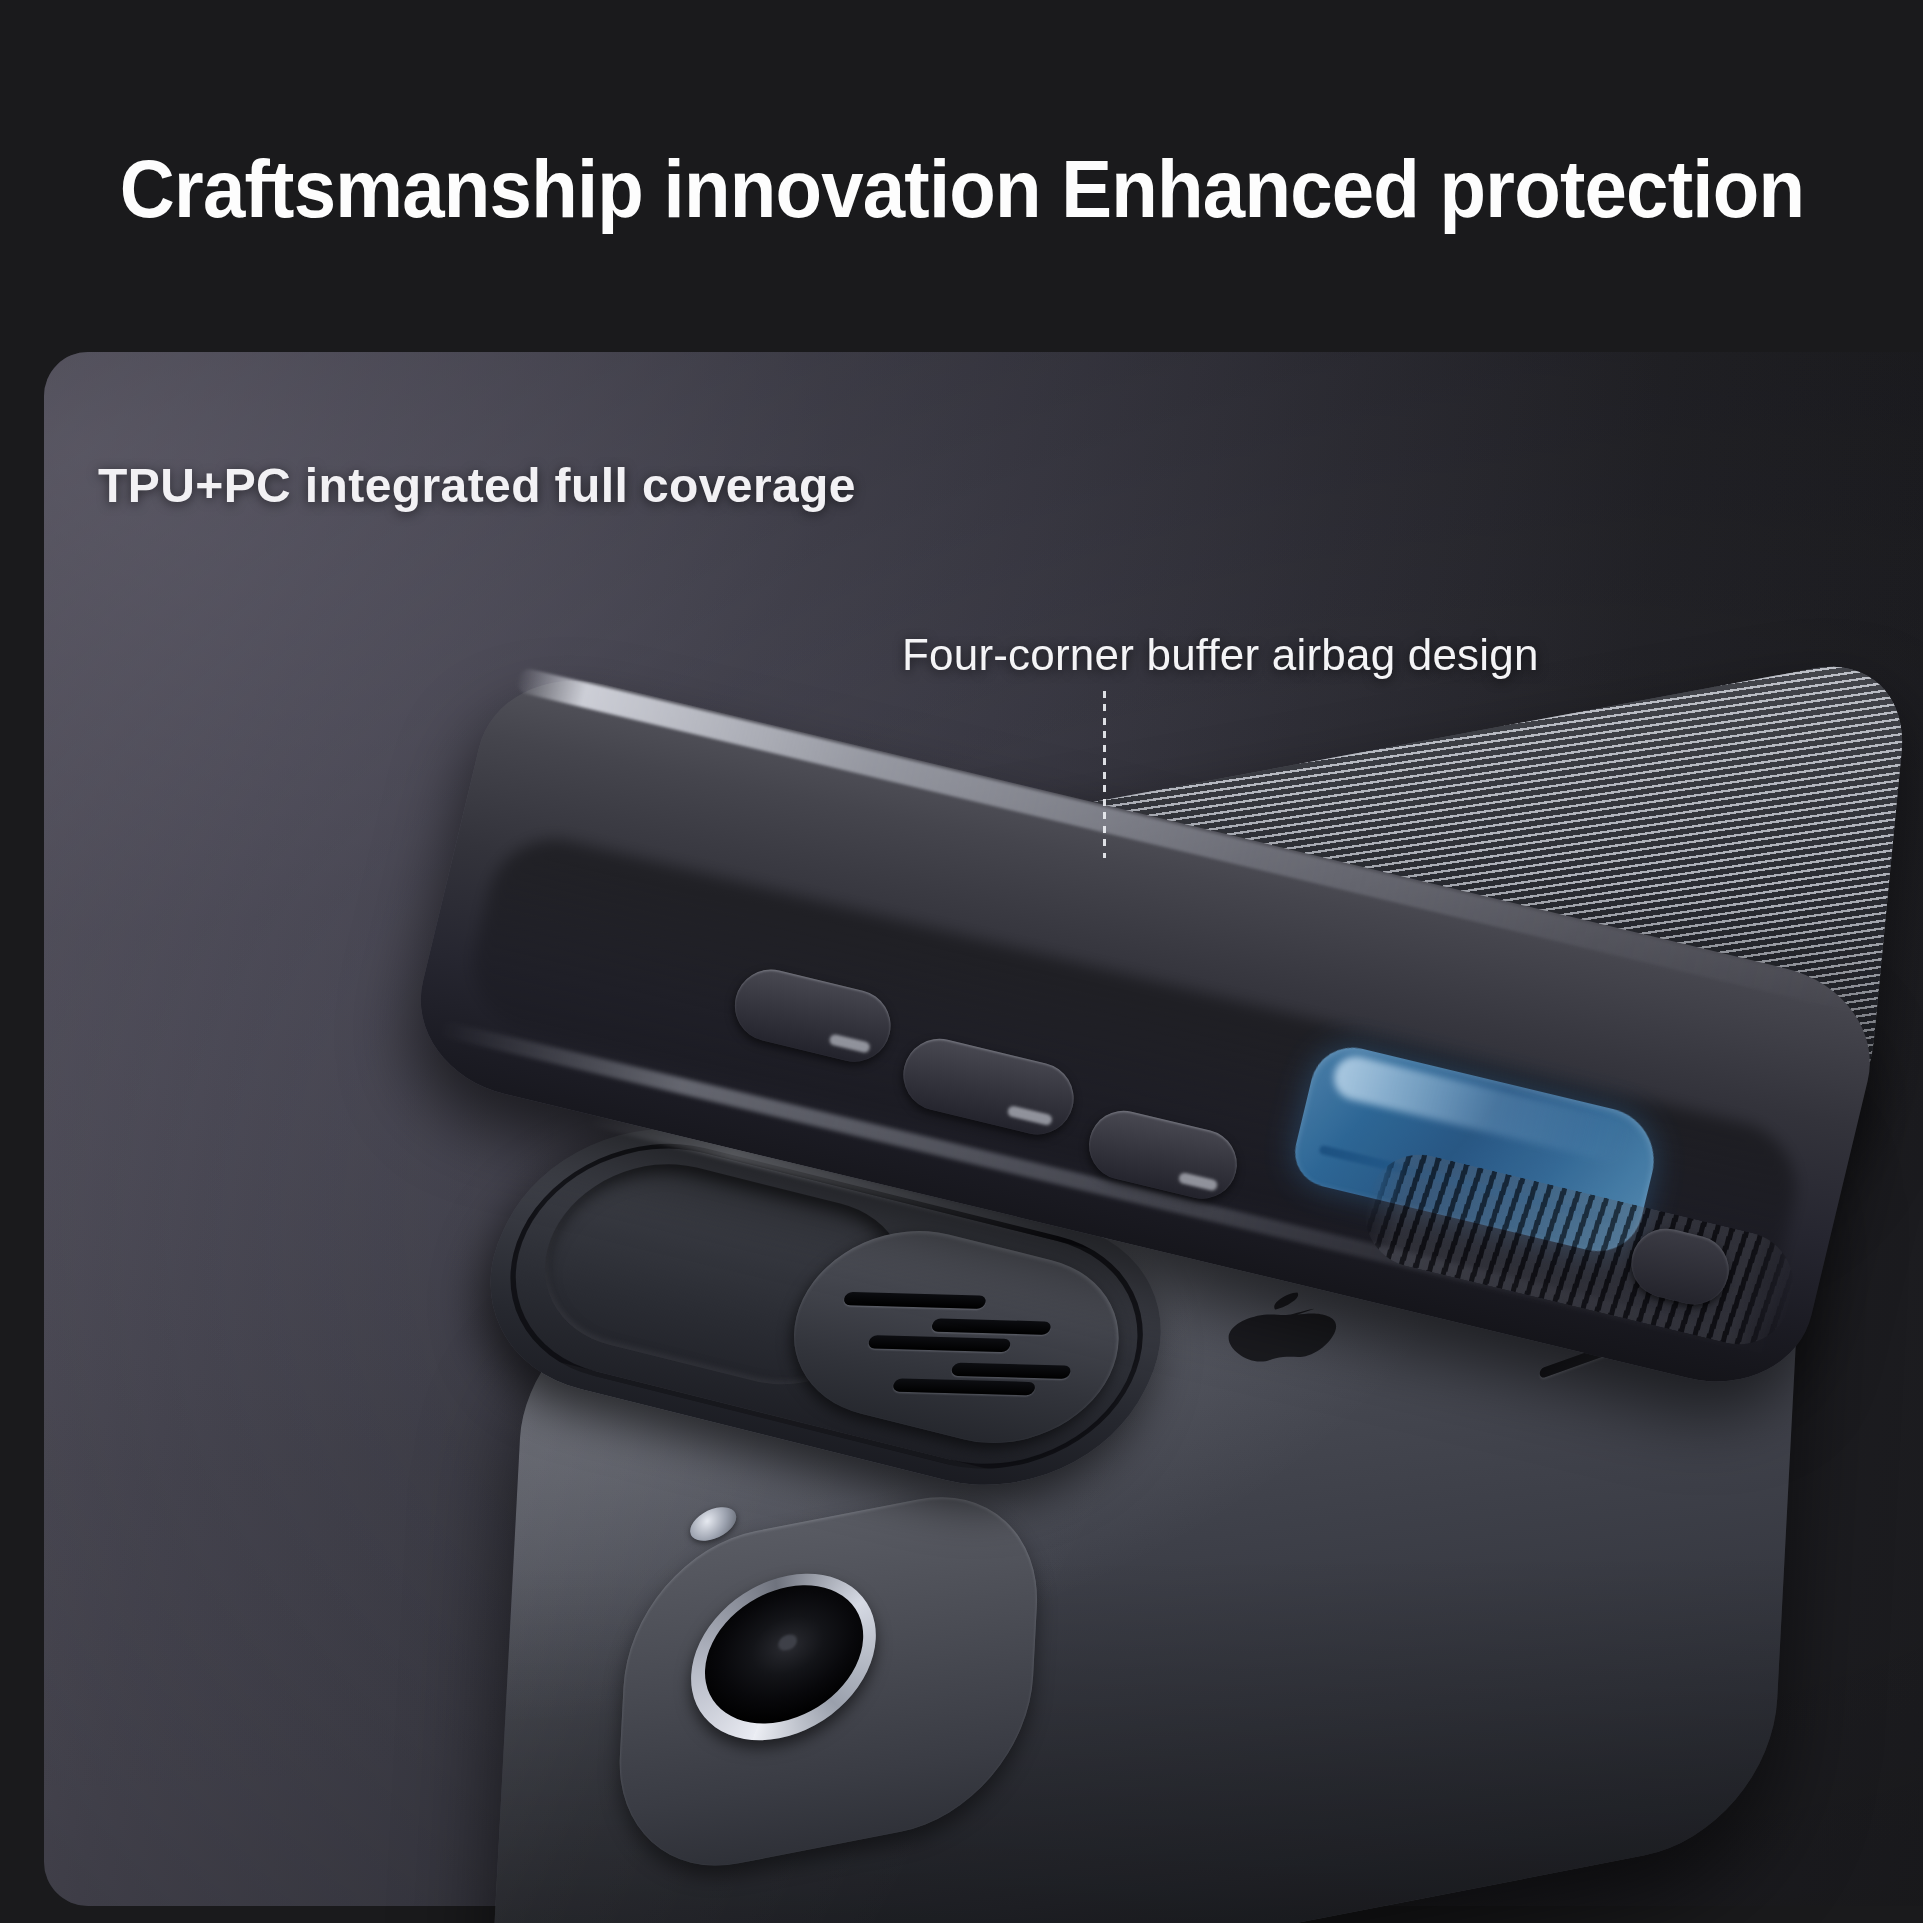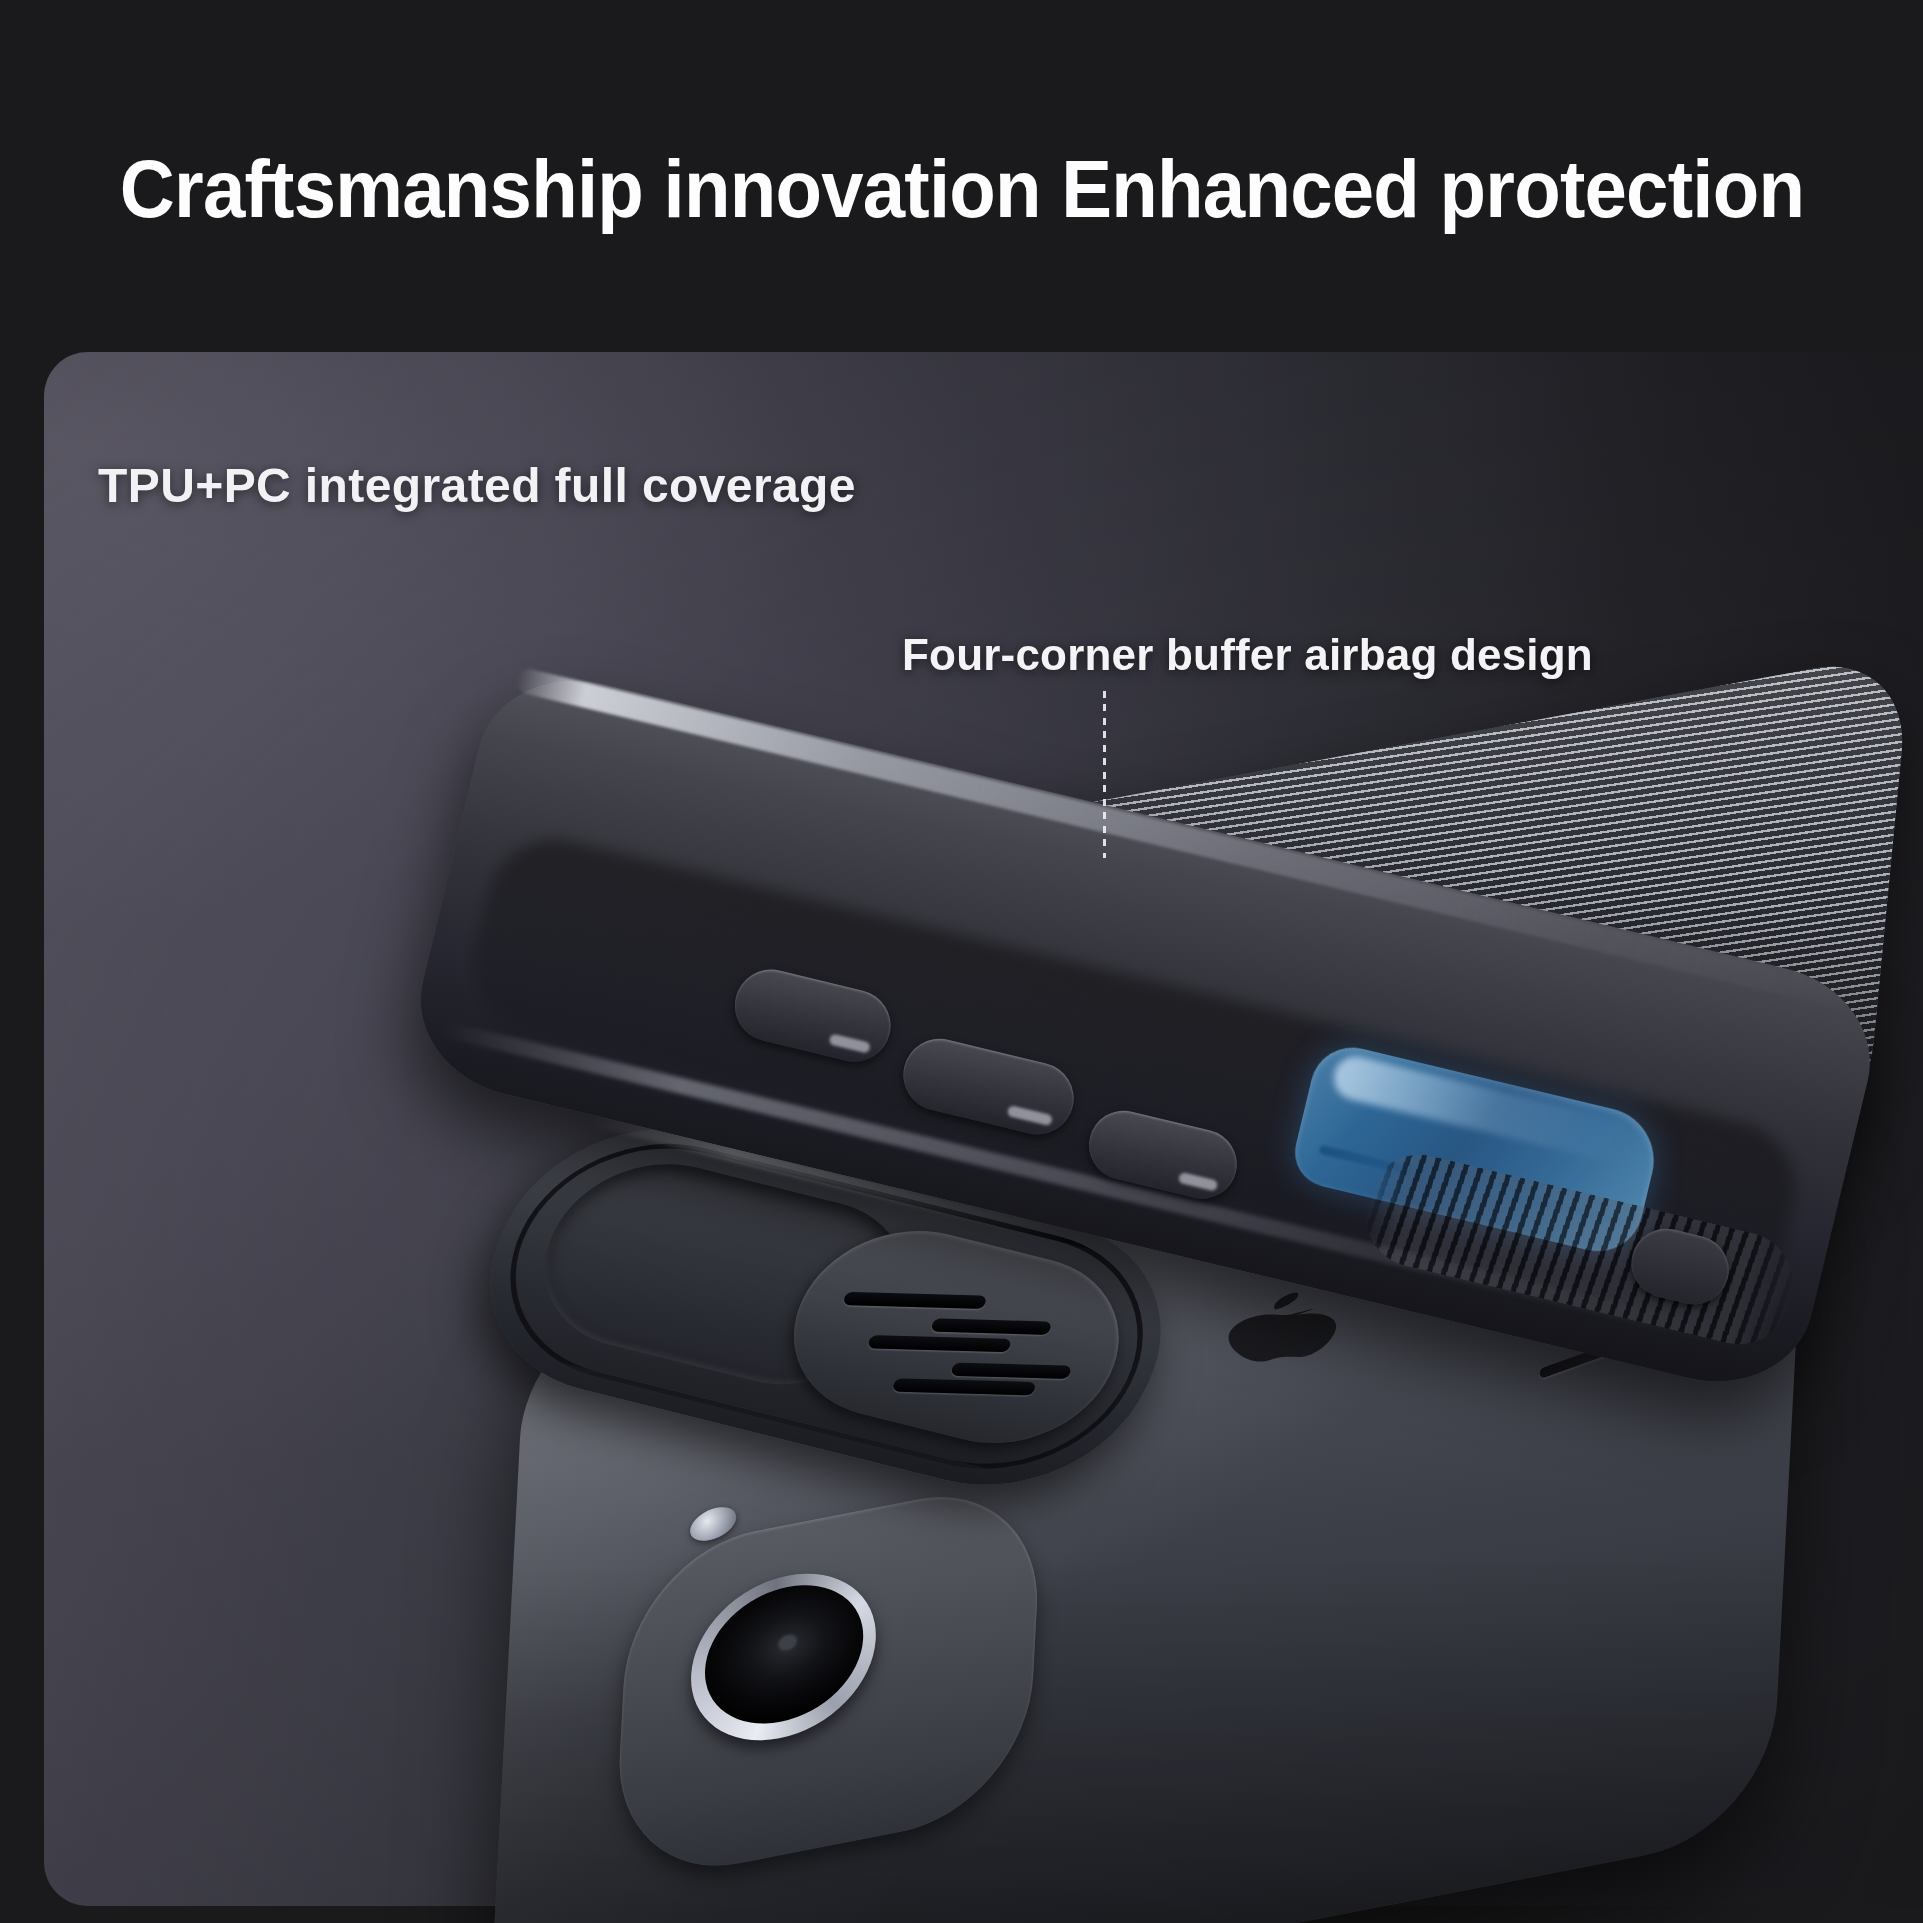--- a/index.html
+++ b/index.html
@@ -40,21 +40,21 @@
   .panel-label{
     position:absolute; left:98px; top:458px;
     color:#f2f1f4; font-size:48px; font-weight:700;
     letter-spacing:0.4px;
     text-shadow:0 1.5px 10.5px rgba(0,0,0,.55);
   }
 
   
   .callout{
     position:absolute; left:902px; top:630px;
-    color:#f4f4f6; font-size:44px; font-weight:700;
+    color:#f4f4f6; font-size:44px; font-weight:400;
     letter-spacing:0.2px;
     text-shadow:0 1.5px 10.5px rgba(0,0,0,.6);
     white-space:nowrap;
   }
   .leader{
     position:absolute; left:1103px; top:691px;
     width:3px; height:167px;
     background:repeating-linear-gradient(to bottom,
        rgba(236,238,242,.92) 0 6.8px, rgba(236,238,242,0) 6.8px 13.5px);
   }

